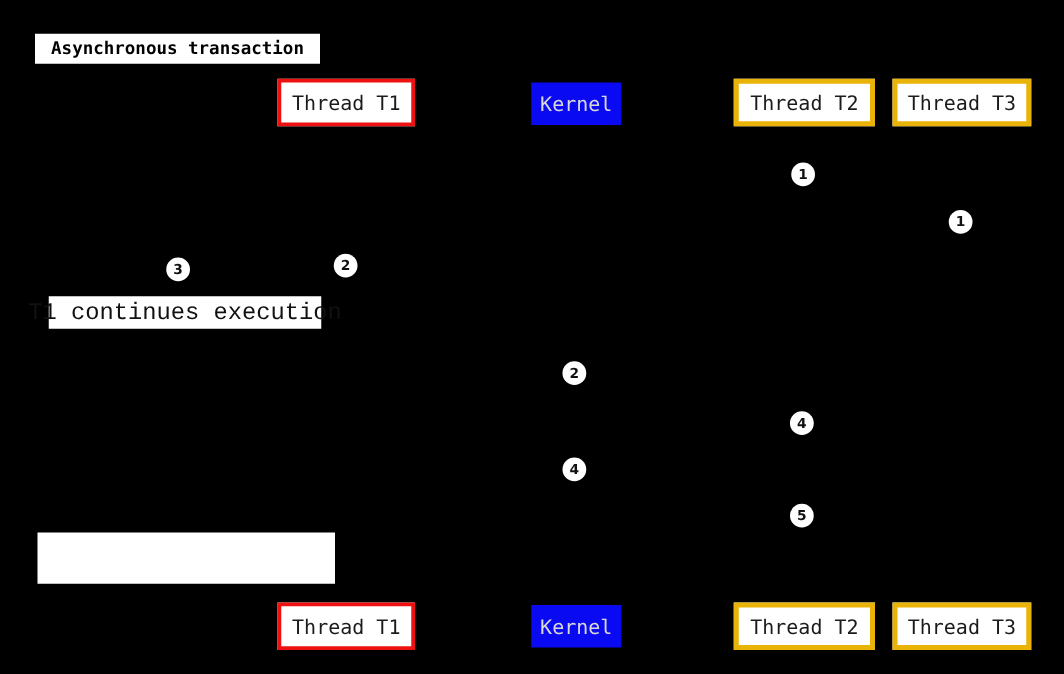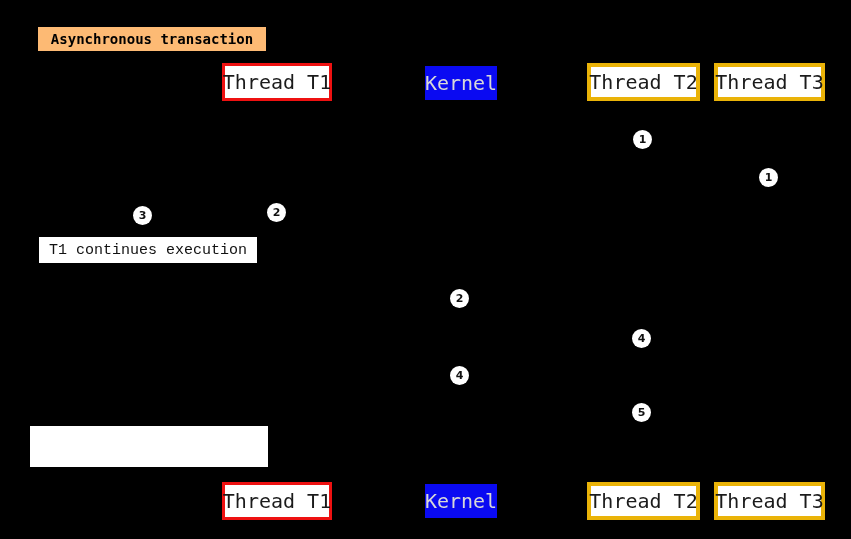--- a/index.html
+++ b/index.html
@@ -12,46 +12,45 @@
     width: 851px;
     height: 539px;
     background: #000000;
     overflow: hidden;
     font-family: "DejaVu Sans Mono", monospace;
   }
   .title-label {
     position: absolute;
     left: 28px; top: 27px;
     width: 228px; height: 24px;
-    background: #fdba74;
+    background: #ffffff;
     color: #000000;
     font-size: 14px;
     font-weight: bold;
     display: flex; align-items: center; justify-content: center;
     white-space: nowrap;
-    margin-left: 10px;
   }
   .actor {
     position: absolute;
     box-sizing: border-box;
     background: #ffffff;
     color: #1b1b1b;
-    font-size: 20px;
+    font-size: 16px;
     display: flex; align-items: center; justify-content: center;
     white-space: nowrap;
   }
   .actor.red-outline   { border: 3px solid #ee1111; }
   .actor.blue-outline  { border: 4px solid #eab308; }
   .actor.blue-fill     { background: #0a0af2; color: #d8d8d8; border: none; justify-content: center; }
   .note {
     position: absolute;
     background: #ffffff;
     color: #111111;
     font-family: "Liberation Mono", "DejaVu Sans Mono", monospace;
-    font-size: 15px;
+    font-size: 19px;
     display: flex; align-items: center; justify-content: center;
     white-space: nowrap;
   }
   .marker {
     position: absolute;
     width: 19px; height: 19px;
     border-radius: 50%;
     background: #ffffff;
     color: #111111;
     font-family: "DejaVu Sans", sans-serif;

